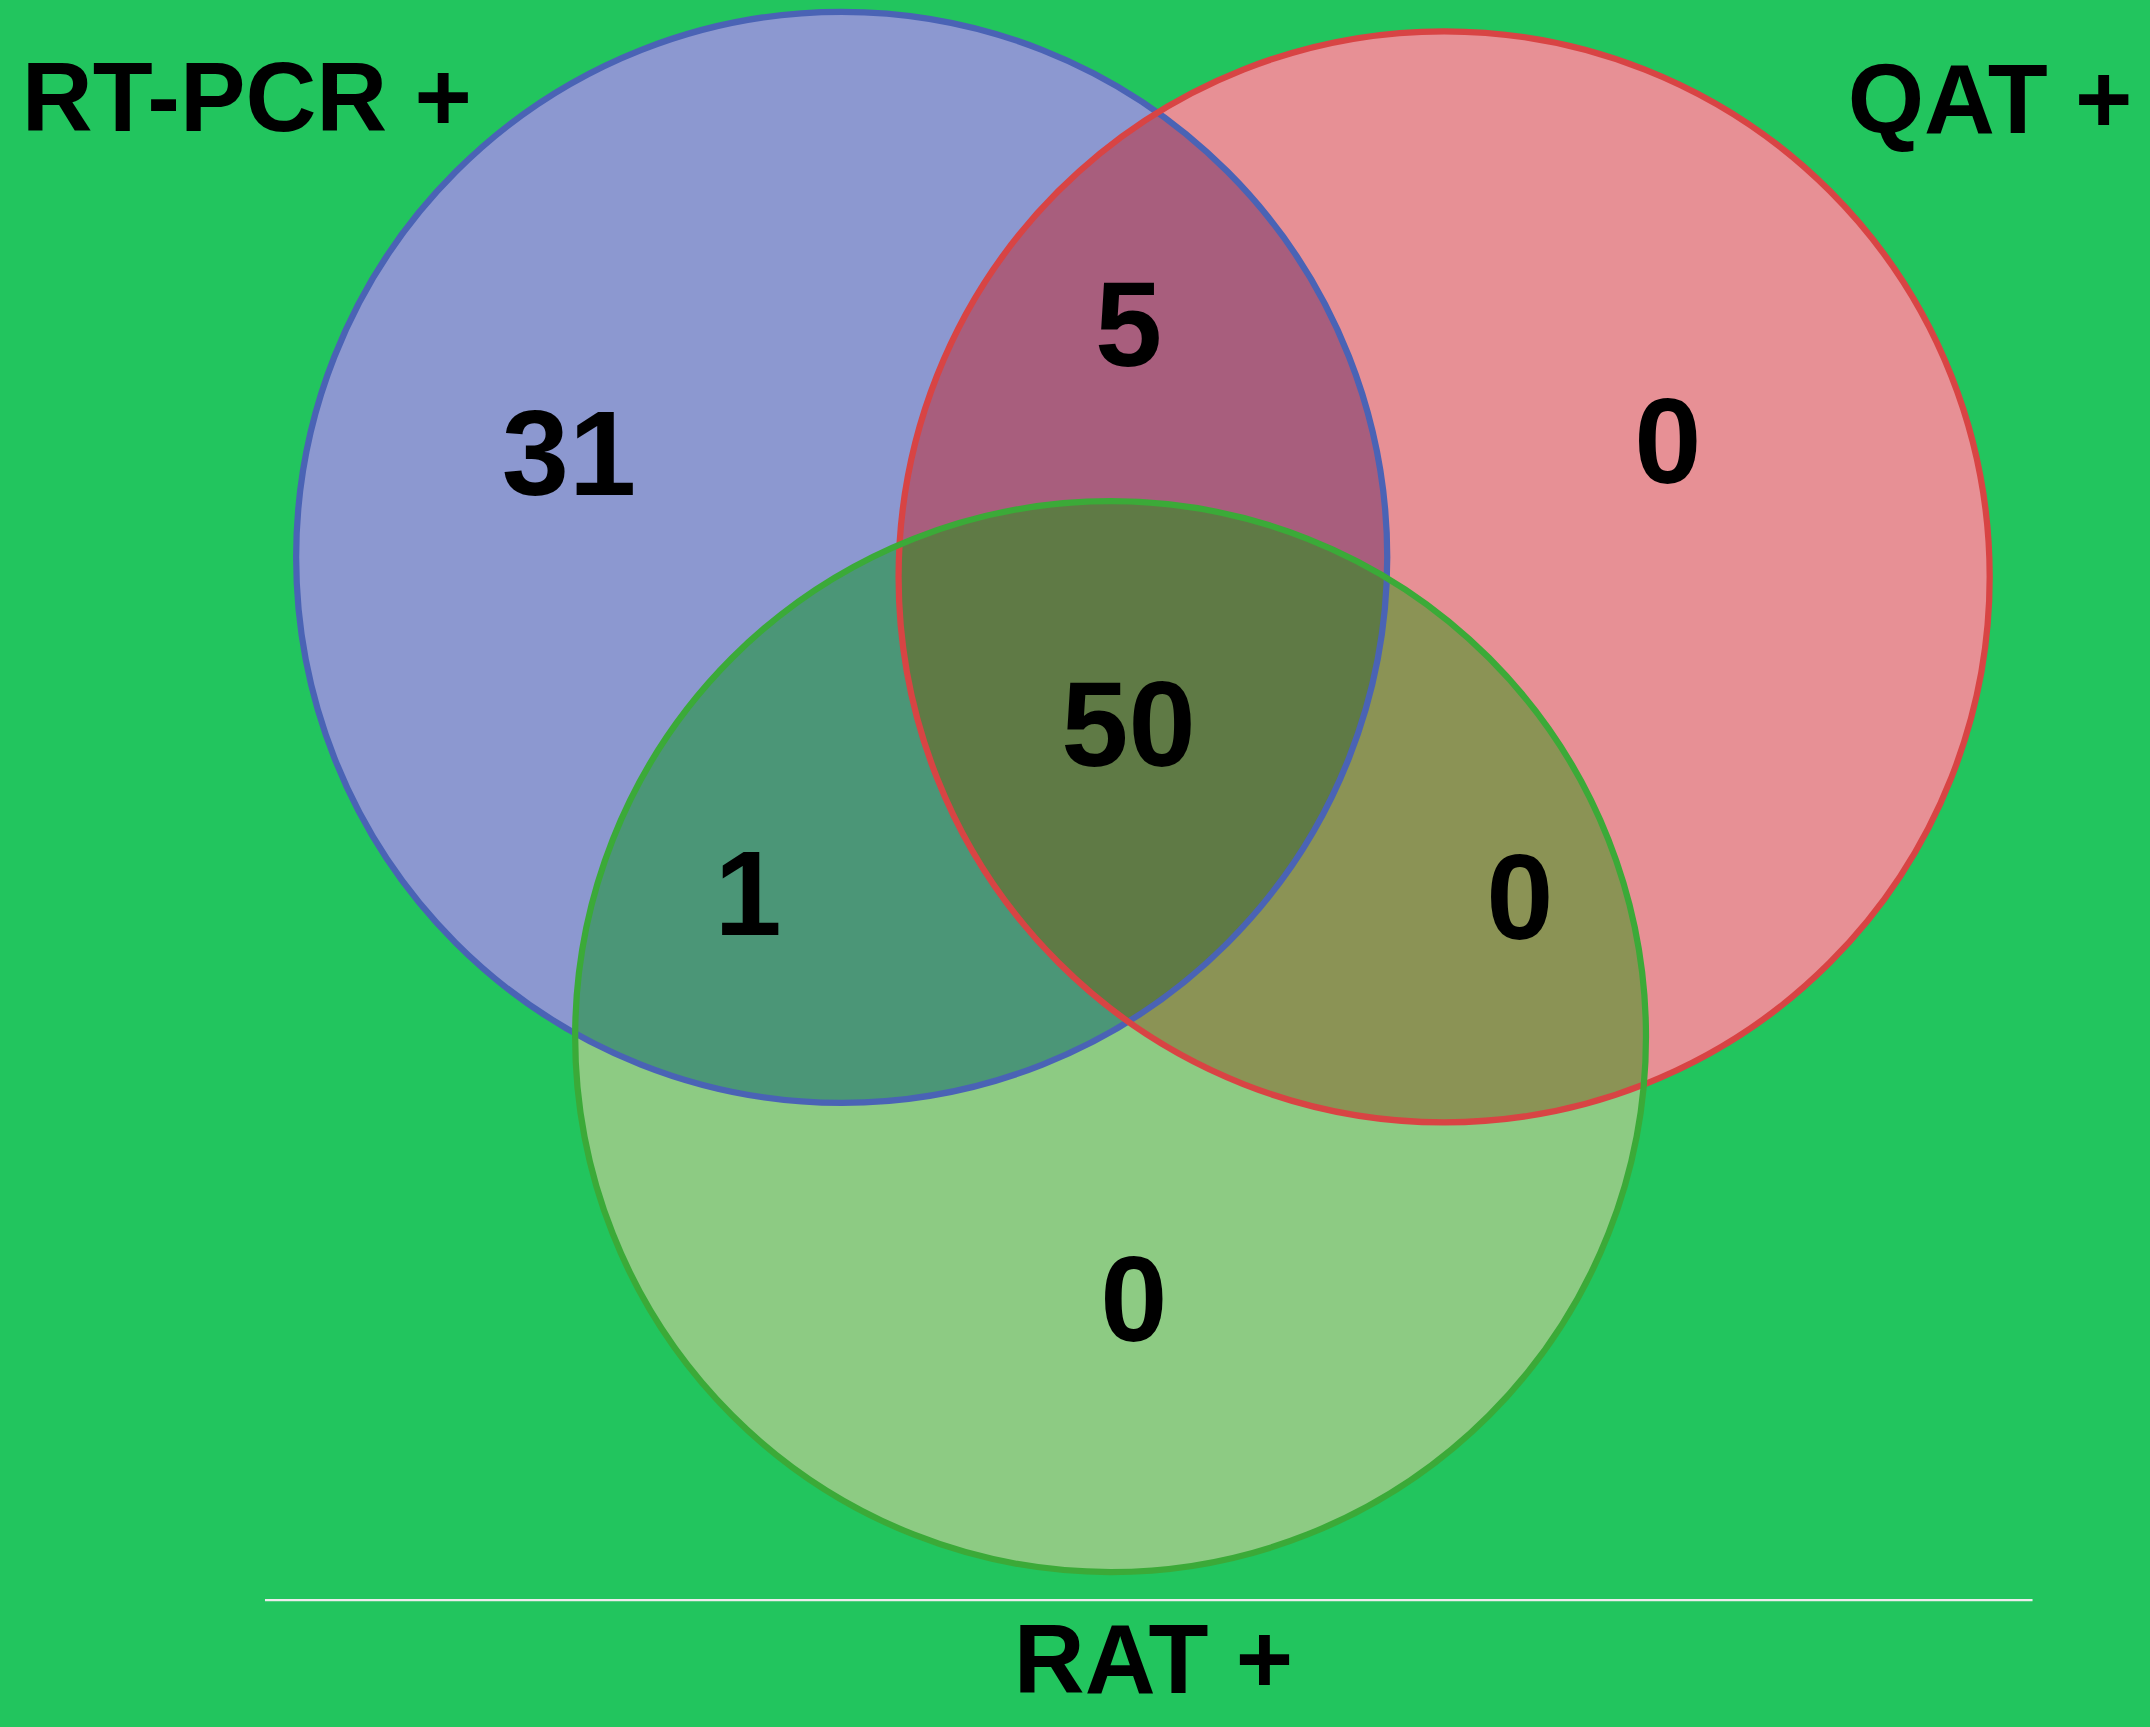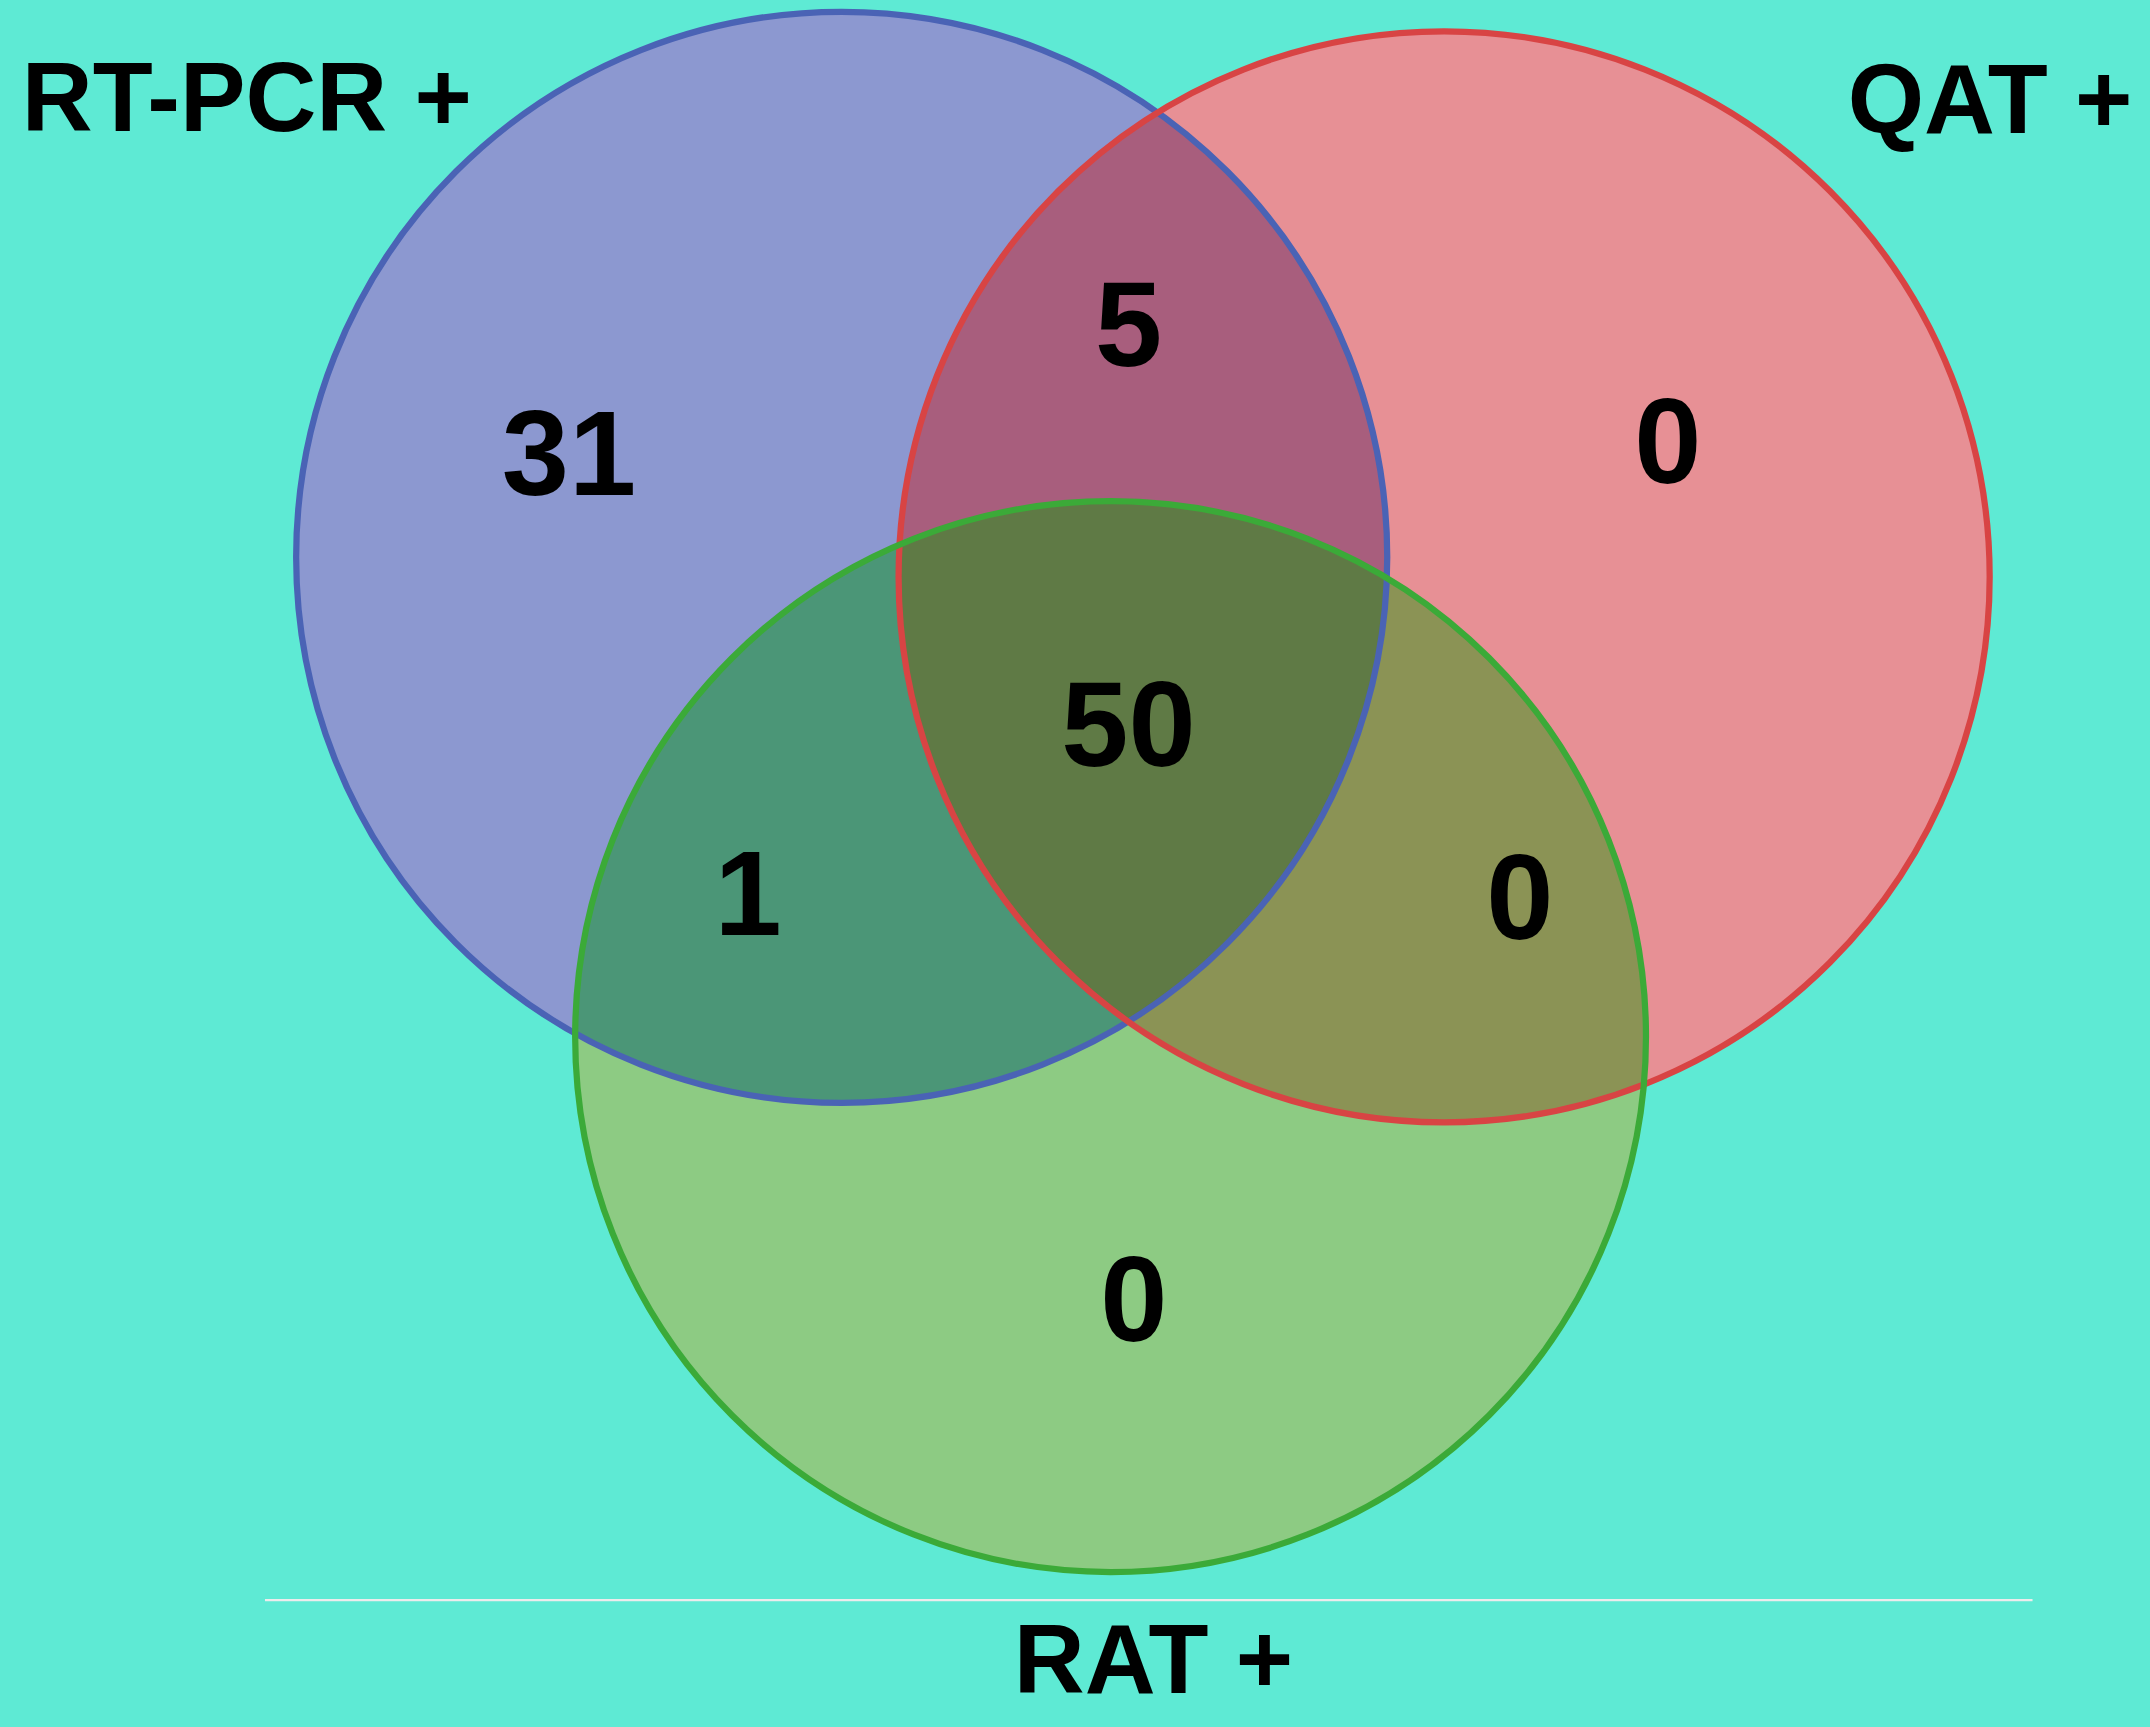--- a/index.html
+++ b/index.html
@@ -4,21 +4,21 @@
 <style>
   html, body {
     margin: 0;
     padding: 0;
     background: #ffffff;
   }
   .figure-wrap {
     position: relative;
     width: 2151px;
     height: 1728px;
-    background: #5eead4;
+    background: #22c55e;
     overflow: hidden;
   }
   svg text {
     font-family: "Liberation Sans", "DejaVu Sans", sans-serif;
     font-weight: bold;
     fill: #000000;
   }
   .set-label { font-size: 126px; }
   .count-label { font-size: 155px; }
 </style>

